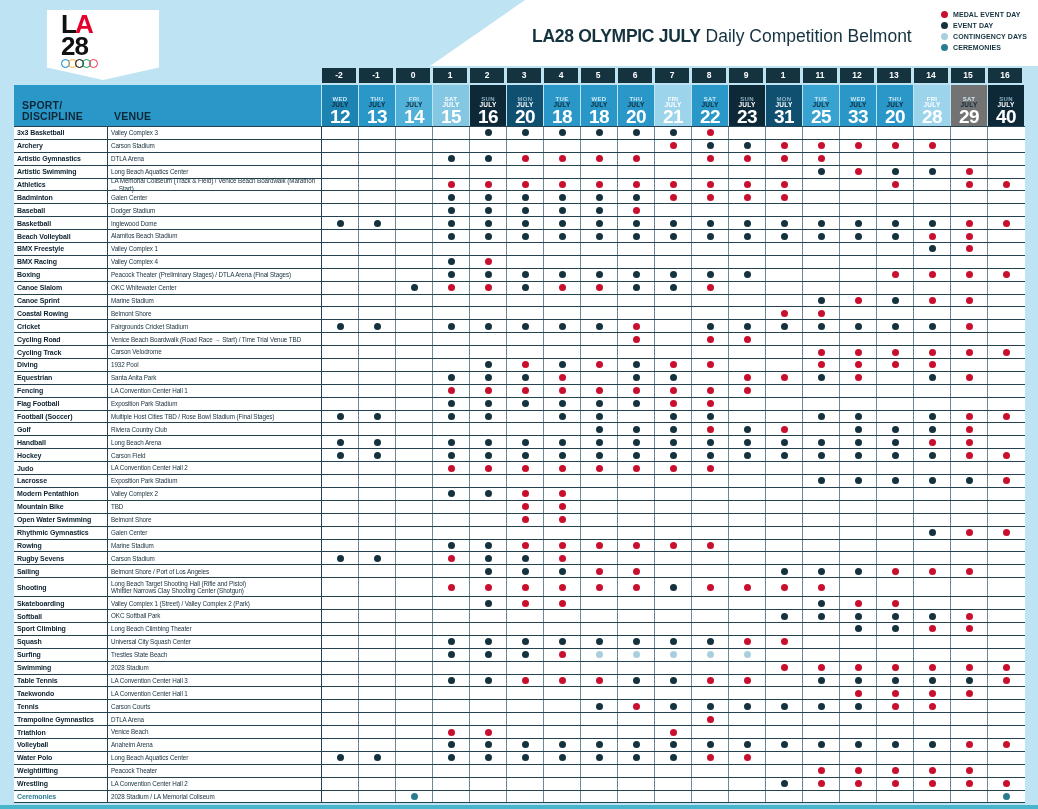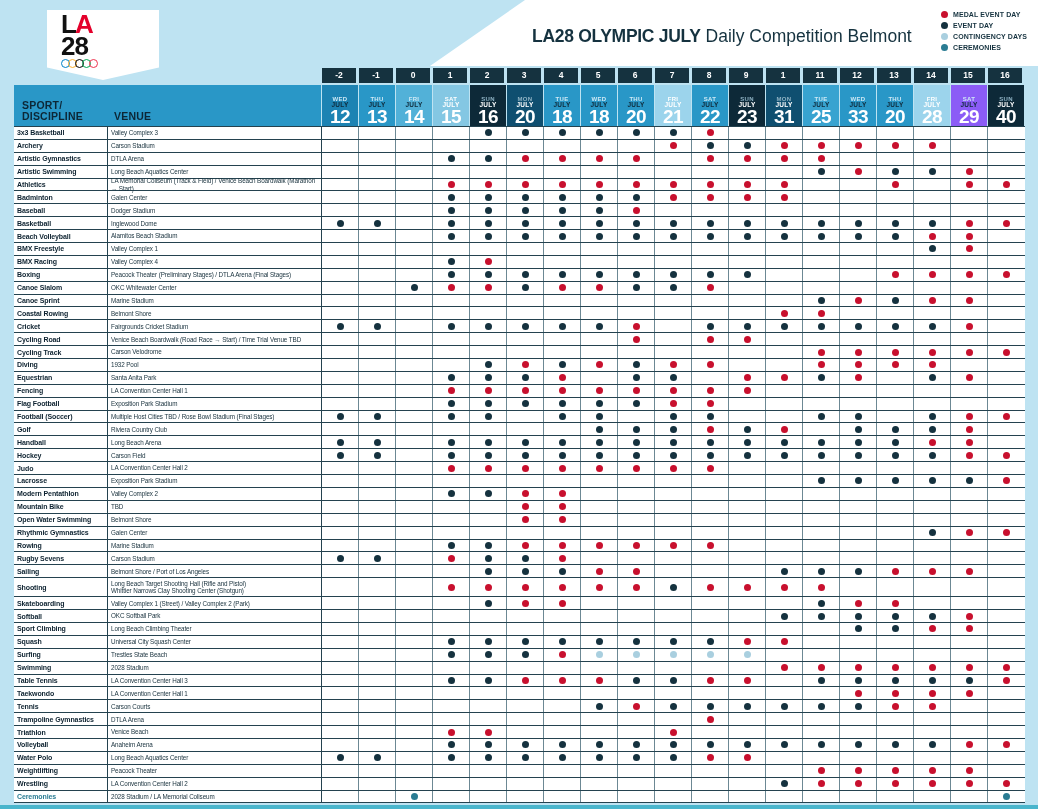--- a/index.html
+++ b/index.html
@@ -212,21 +212,21 @@
     <div class="date-cell scheme-med" style="background: rgb(41, 151, 199);">
       <div class="dow">THU</div>
       <div class="mon">JULY</div>
       <div class="dnum">20</div>
     </div>
     <div class="date-cell scheme-pale" style="background: rgb(156, 212, 236);">
       <div class="dow">FRI</div>
       <div class="mon">JULY</div>
       <div class="dnum">28</div>
     </div>
-    <div class="date-cell scheme-med" style="background: #8b5cf6;">
+    <div class="date-cell scheme-med" style="background: #737373;">
       <div class="dow">SAT</div>
       <div class="mon">JULY</div>
       <div class="dnum">29</div>
     </div>
     <div class="date-cell scheme-dark" style="background: rgb(13, 41, 56);">
       <div class="dow">SUN</div>
       <div class="mon">JULY</div>
       <div class="dnum">40</div>
     </div>
   </div>

